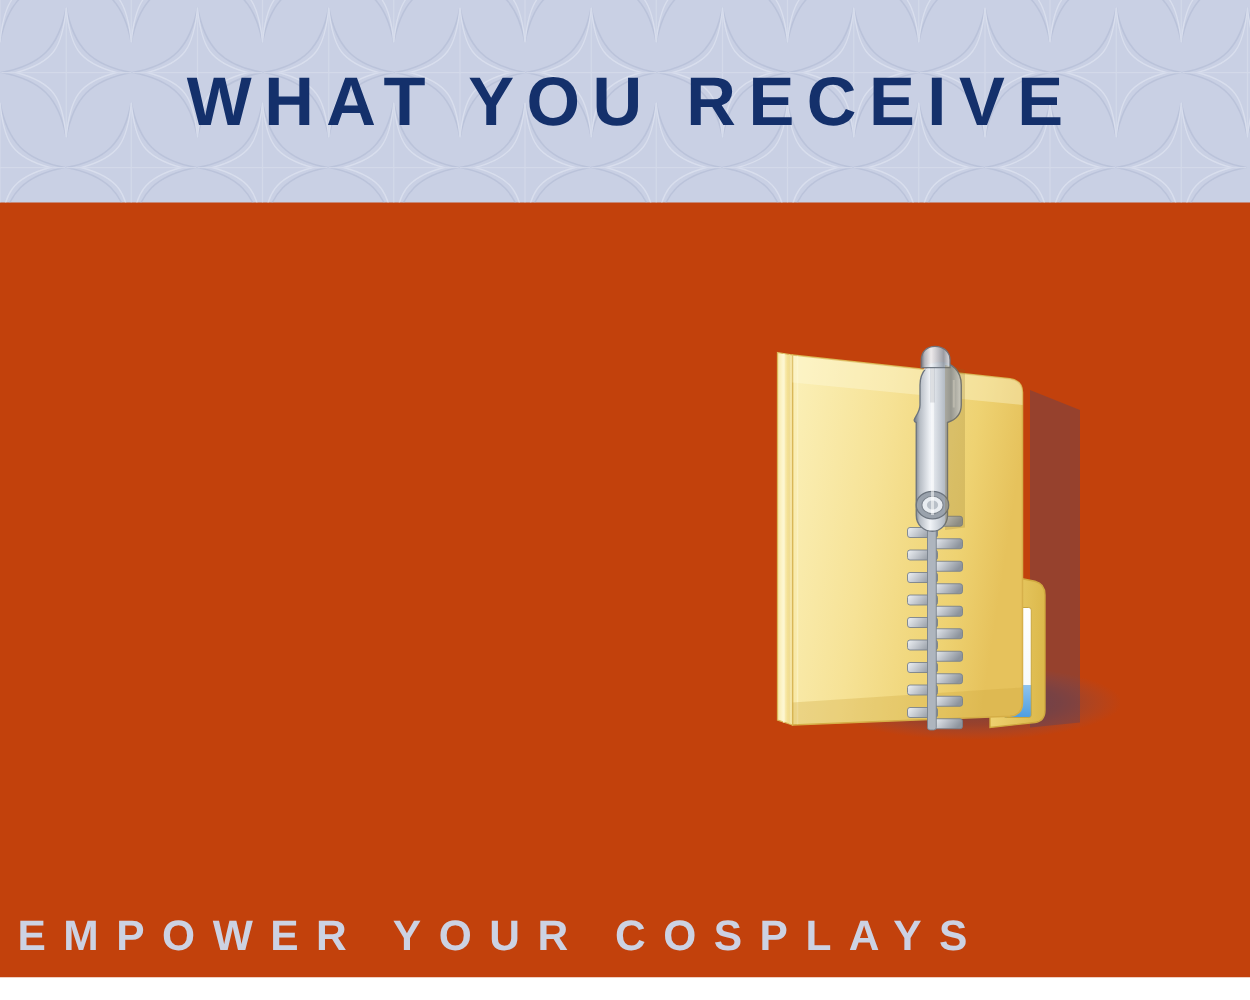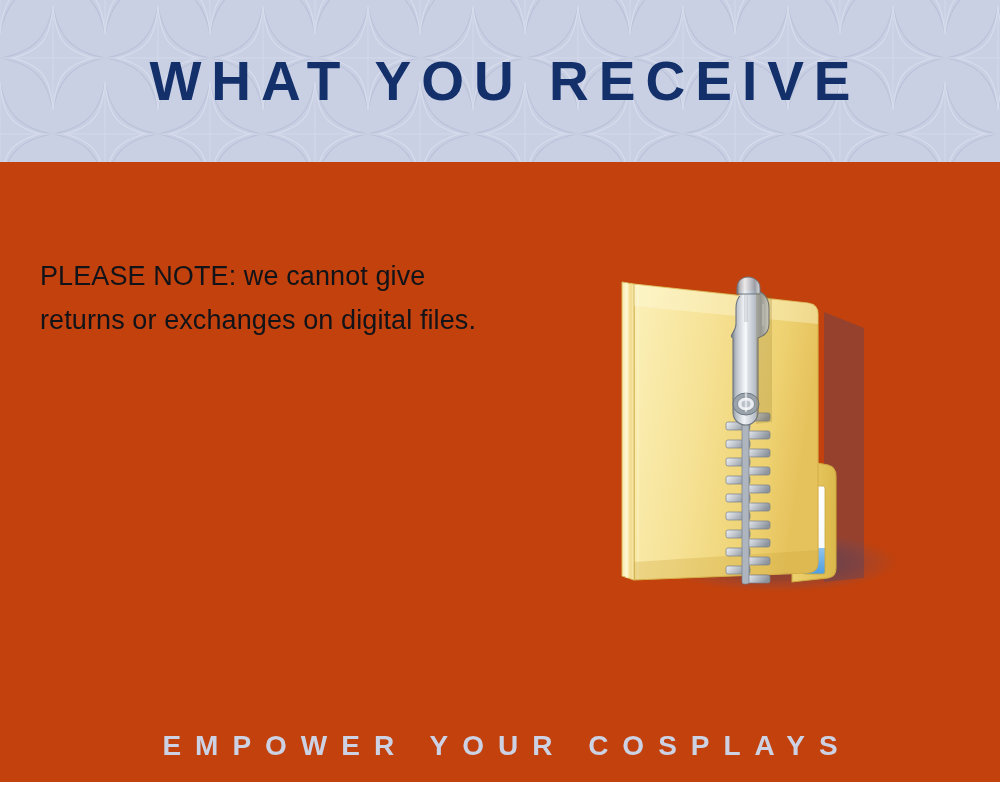--- a/index.html
+++ b/index.html
@@ -87,23 +87,22 @@
     width: 300px;
     height: 330px;
   }
 
   
   #footer-tagline {
     position: absolute;
     left: 0;
     top: 730px;
     width: 1000px;
-    text-align: center;
     color: #ccd2e3;
-    font-size: 28px;
+    font-size: 34px;
     font-weight: 700;
     letter-spacing: 14px;
     text-indent: 14px;
     font-family: "Liberation Sans Narrow", "Liberation Sans", sans-serif;
     white-space: nowrap;
   }
 </style>
 </head>
 <body>
 
@@ -153,21 +152,20 @@
       <use href="#star4" x="640" y="148"></use>
       <use href="#star4" x="745" y="148"></use>
       <use href="#star4" x="850" y="148"></use>
       <use href="#star4" x="955" y="148"></use>
     </svg>
 
     <div id="header-title">WHAT YOU RECEIVE</div>
   </div>
 
   <div id="body-copy">
-    <p class="paragraph" id="paragraph-note">PLEASE NOTE: we cannot give returns or exchanges on digital files.</p>
   </div>
 
   <div id="zip-folder-icon">
     <svg viewBox="0 0 300 330" aria-hidden="true">
       <defs>
         <linearGradient id="gFolderFace" x1="0" y1="0" x2="1" y2="0.25">
           <stop offset="0" stop-color="#fbf0b8"></stop>
           <stop offset="0.42" stop-color="#f6e296"></stop>
           <stop offset="0.80" stop-color="#eed272"></stop>
           <stop offset="1" stop-color="#e6c25c"></stop>

